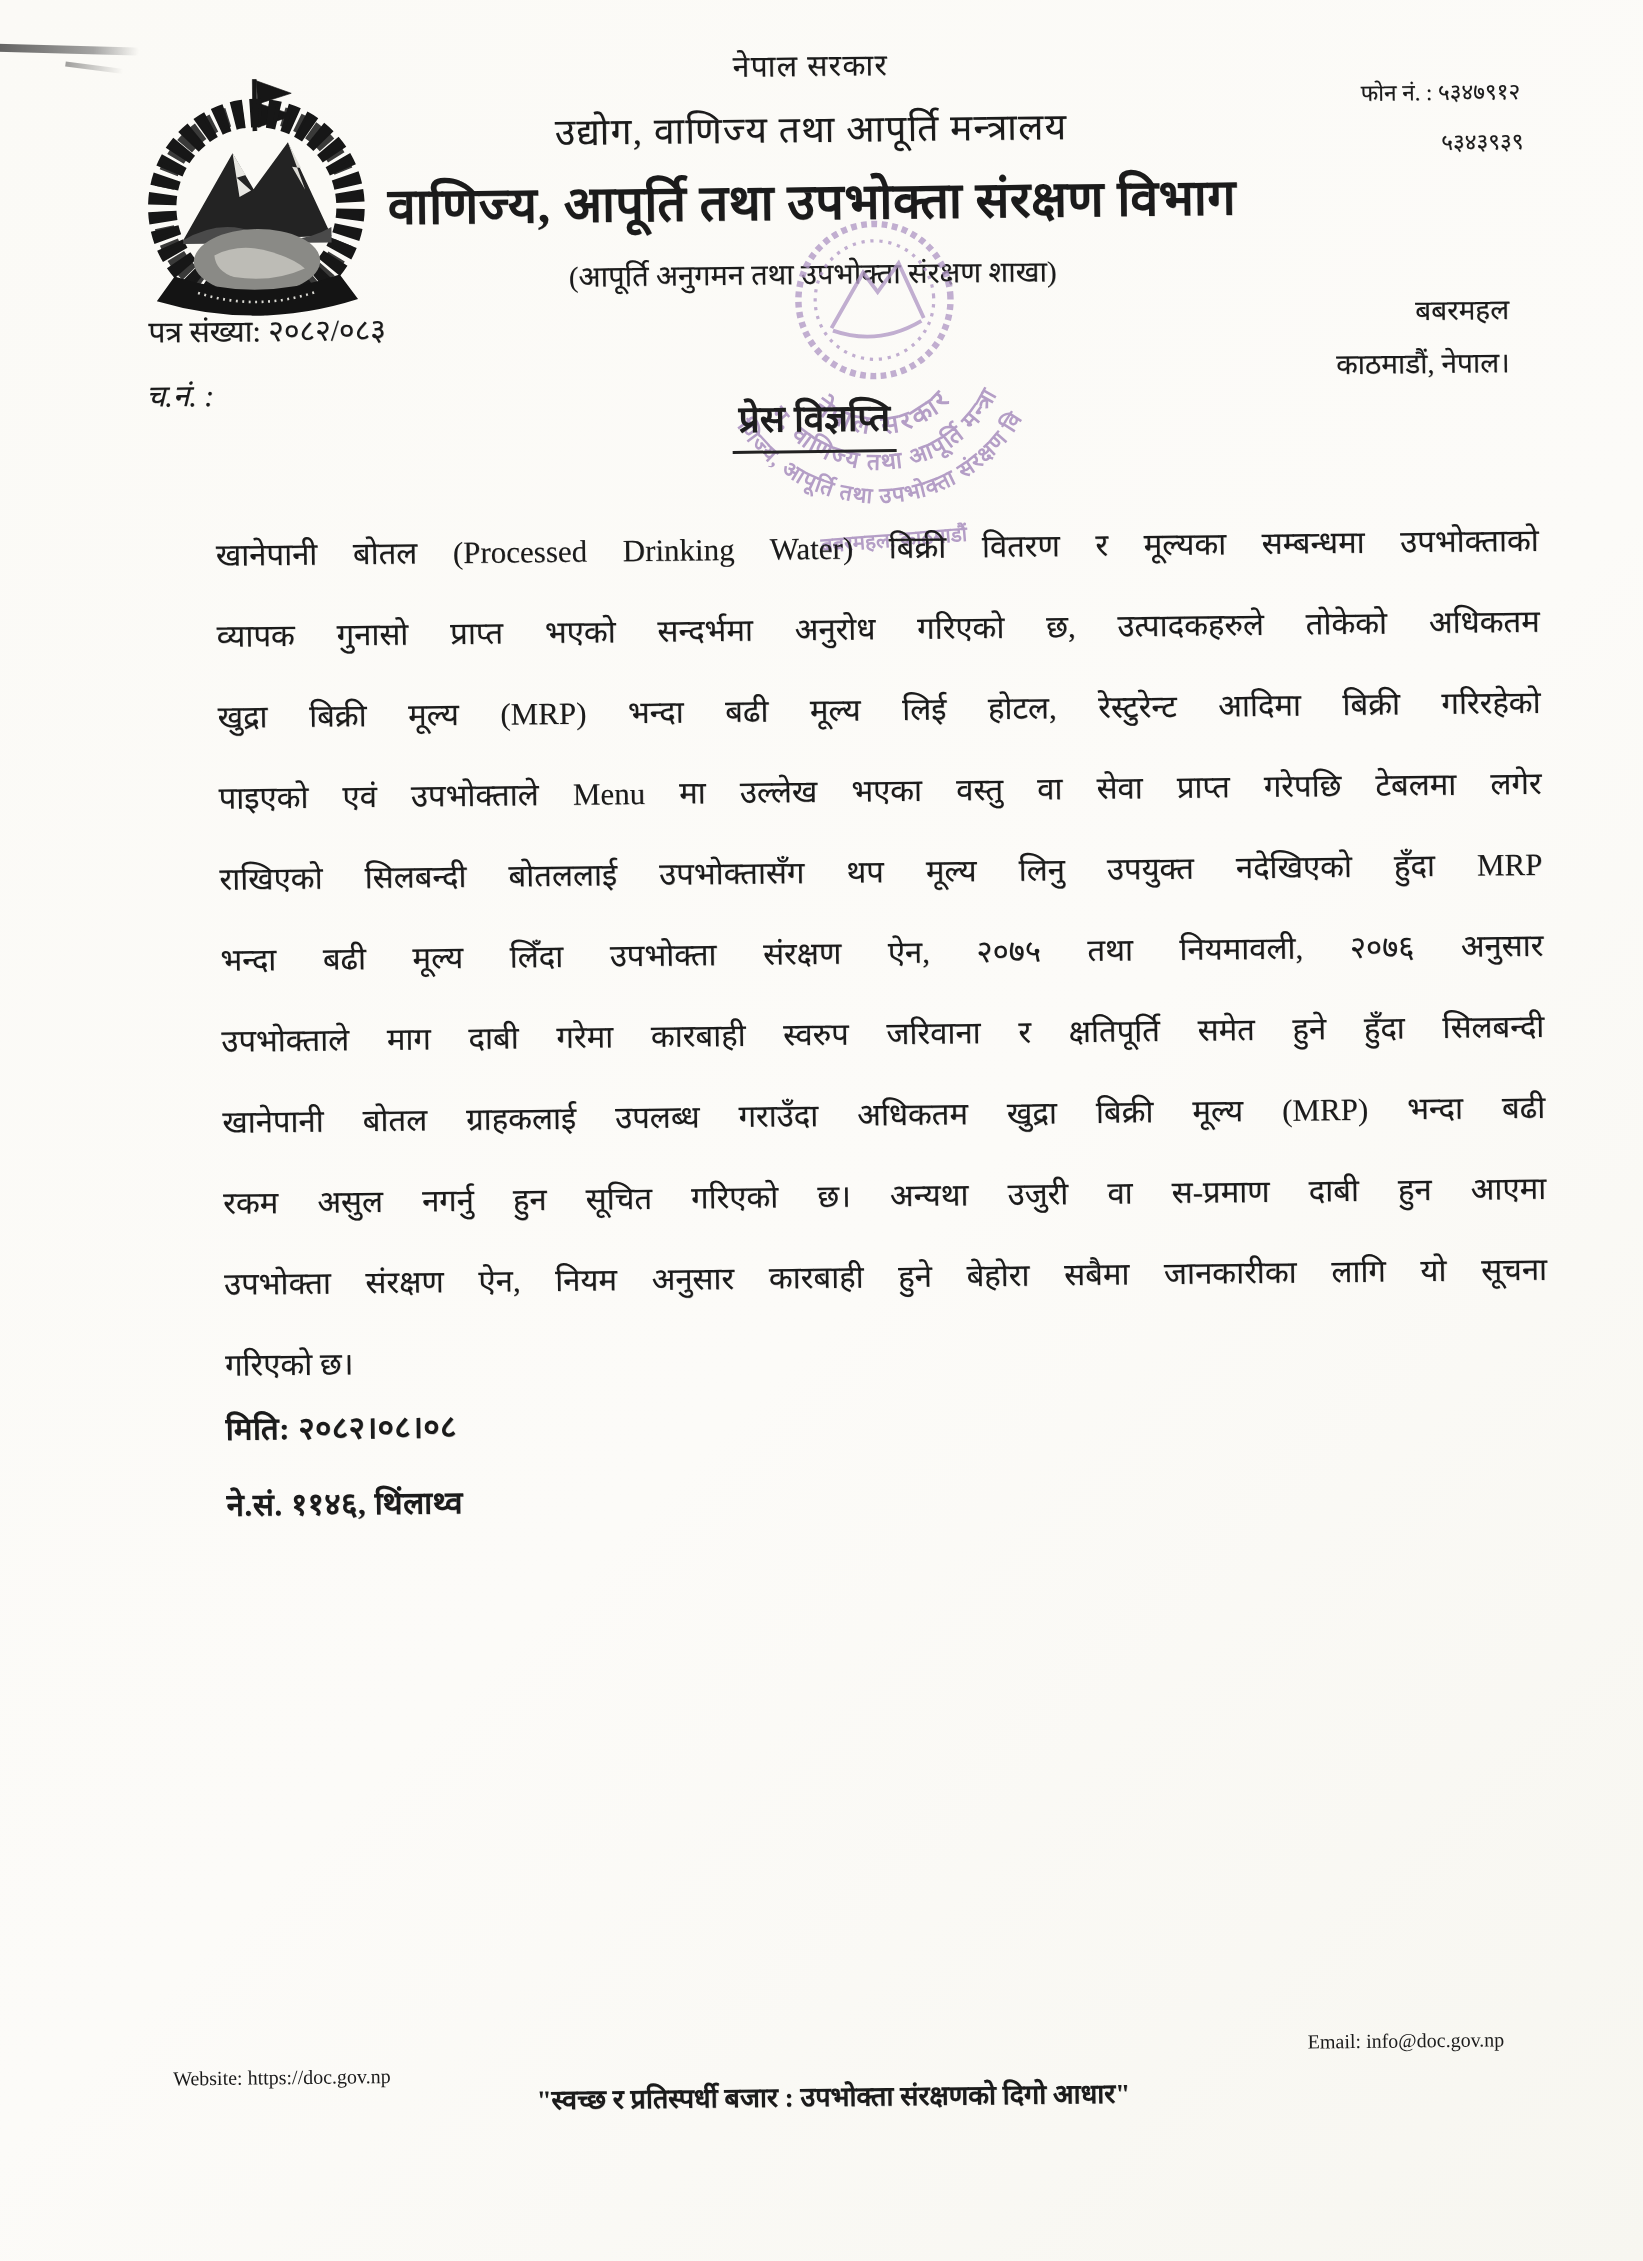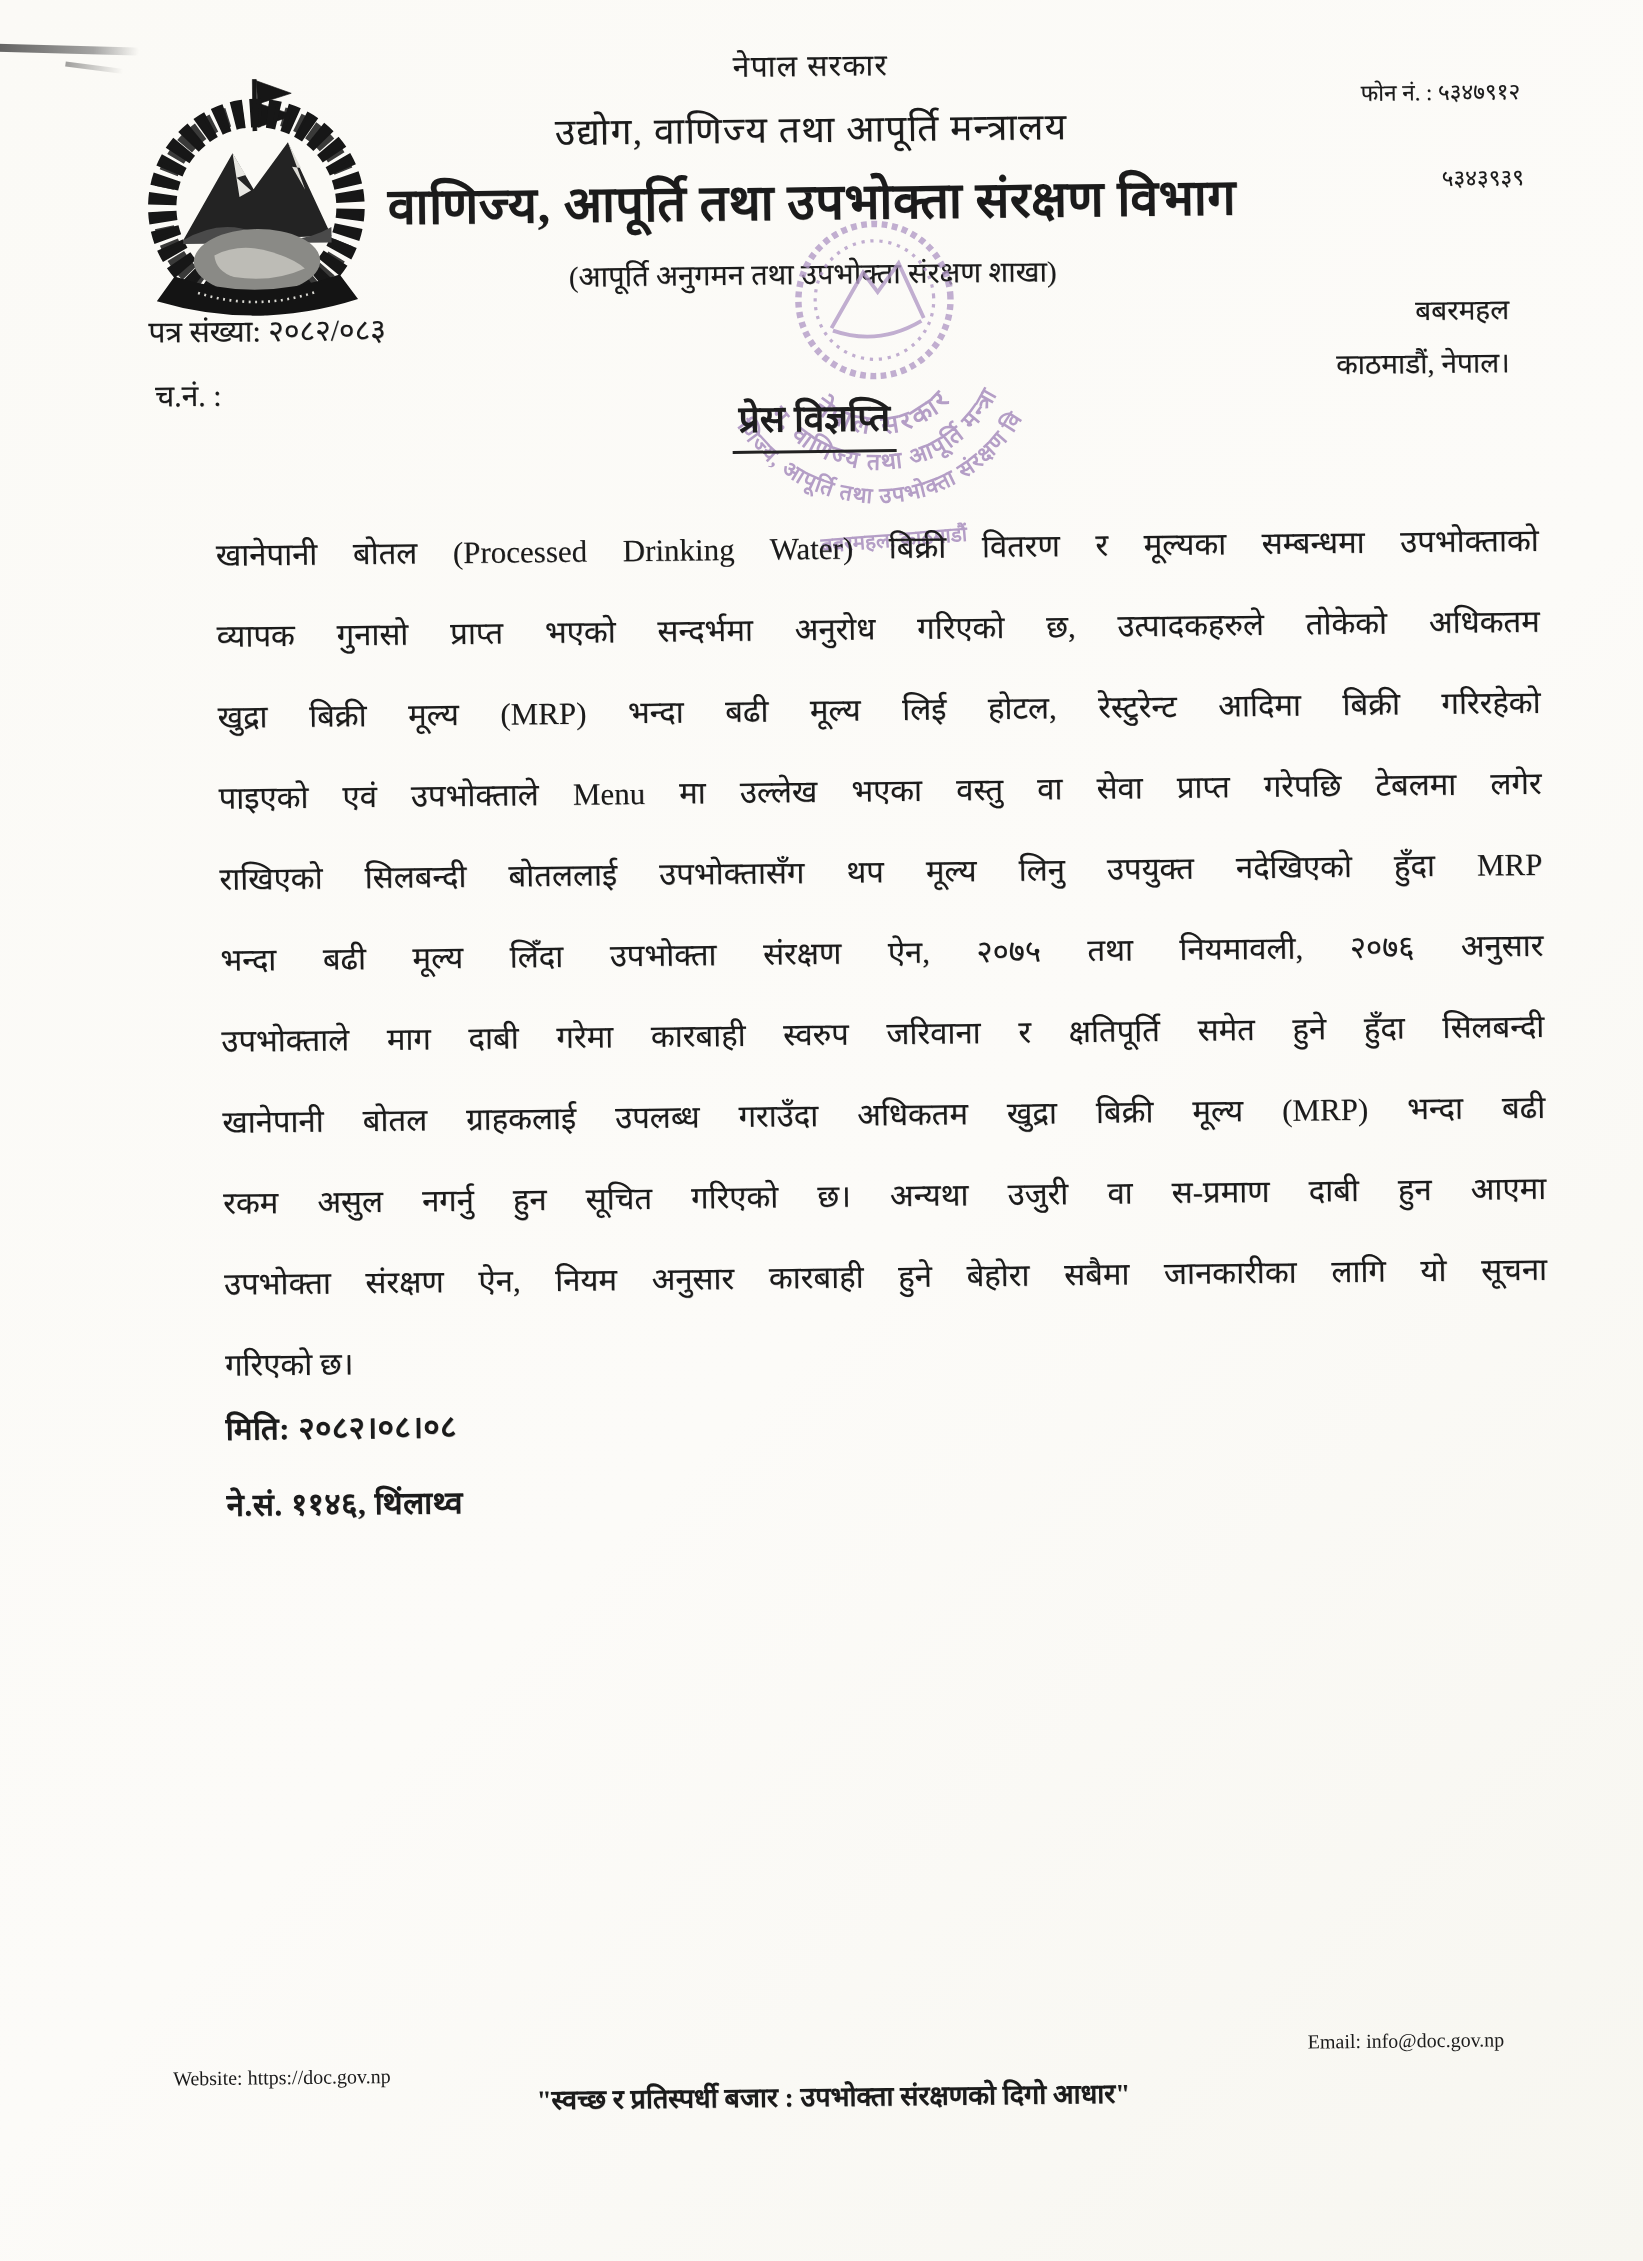--- a/index.html
+++ b/index.html
@@ -23,23 +23,23 @@
   }
   .dev{ text-shadow:0.4px 0.4px 0.5px rgba(25,25,25,0.38); }
   .abs{ position:absolute; }
 
   
   .gov-line{ top:44px; left:50%; transform:translateX(-50%); font-size:30px; letter-spacing:1.3px; white-space:nowrap;}
   .ministry-line{ top:102px; left:50%; transform:translateX(-50%); font-size:37px; letter-spacing:1.3px; white-space:nowrap;}
   .dept-line{ top:166px; left:50%; transform:translateX(-50%); font-size:50px; font-weight:bold; letter-spacing:0.6px; white-space:nowrap;}
   .section-line{ top:253px; left:50%; transform:translateX(-50%); font-size:29px; white-space:nowrap;}
   .phone1{ top:83px; left:1372px; font-size:22.6px; white-space:nowrap;}
-  .phone2{ top:133px; left:1452px; font-size:22.6px; white-space:nowrap;margin-top:36px;}
+  .phone2{ top:133px; left:1452px; font-size:22.6px; white-space:nowrap;}
   .letter-no{ top:303px; left:157px; font-size:30px; white-space:nowrap;}
-  .ref-no{ top:367px; left:163px; font-size:30px; white-space:nowrap;}
+  .ref-no{ top:367px; left:154px; font-size:30px; white-space:nowrap;font-style:italic;}
   .addr{ top:291px; right:126px; font-size:28px; text-align:right; line-height:53px; white-space:nowrap;}
 
   
   .stamp{ top:190px; left:676px; width:415px; height:370px; opacity:0.88; transform:rotate(-4deg);}
 
   
   .press-title{
     top:391px; left:50%; transform:translateX(-50%);
     font-size:37px; font-weight:bold; white-space:nowrap;
     border-bottom:3.2px solid #222; padding:0 6.4px 7.7px 6.4px;

